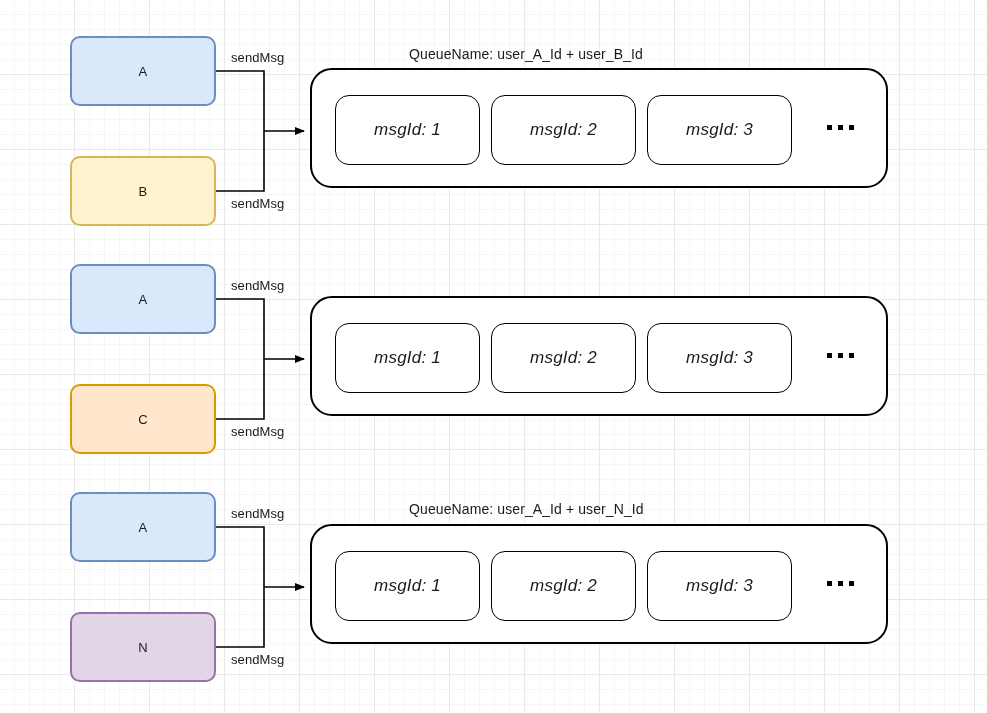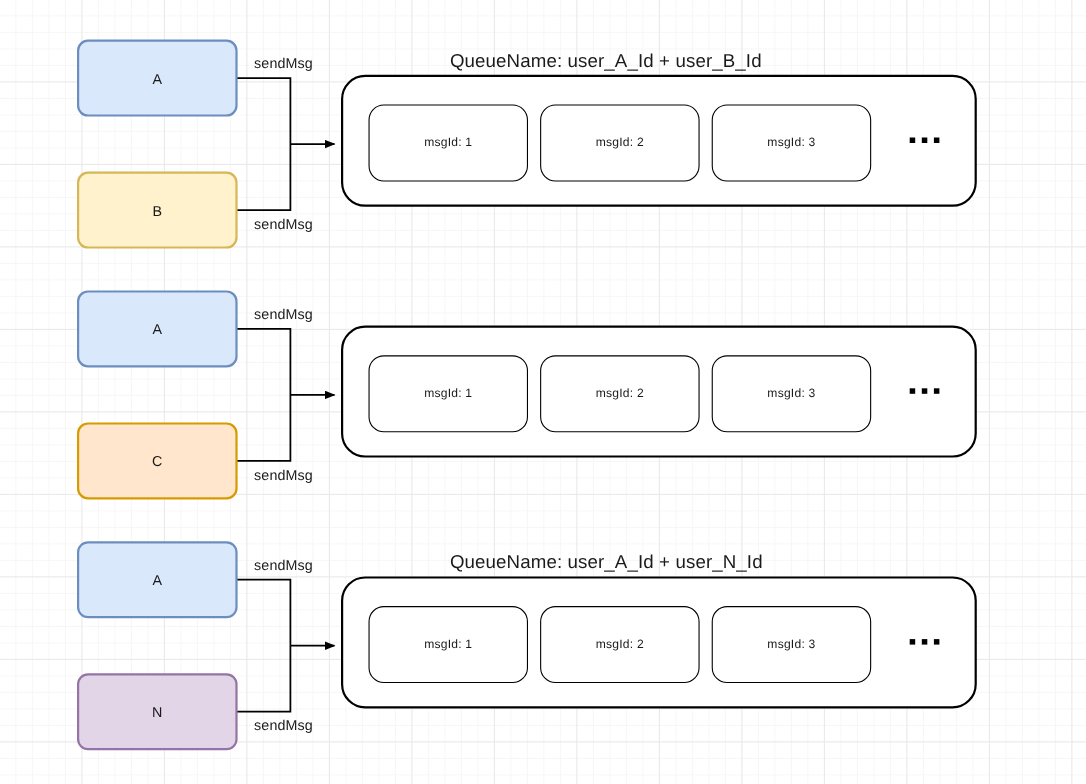--- a/index.html
+++ b/index.html
@@ -50,39 +50,40 @@
   .queue-outer {
     position: absolute;
     box-sizing: border-box;
     border: 2px solid #000000;
     border-radius: 22px;
     background: #ffffff;
   }
 
   .queue-label {
     position: absolute;
-    font-size: 17px;
+    font-size: 14px;
     color: #1a1a1a;
     white-space: nowrap;
     letter-spacing: 0.1px;
     text-align: center;
   }
 
   .msg-box {
     position: absolute;
     box-sizing: border-box;
     border: 1.6px solid #000000;
     border-radius: 14px;
     background: #ffffff;
     display: flex;
     align-items: center;
     justify-content: center;
-    font-size: 11px;
+    font-size: 17px;
     color: #1a1a1a;
     letter-spacing: 0.2px;
+    font-style: italic;
   }
 
   .ellipsis {
     position: absolute;
     display: flex;
     align-items: center;
     gap: 6px;
   }
   .ellipsis span {
     display: block;

